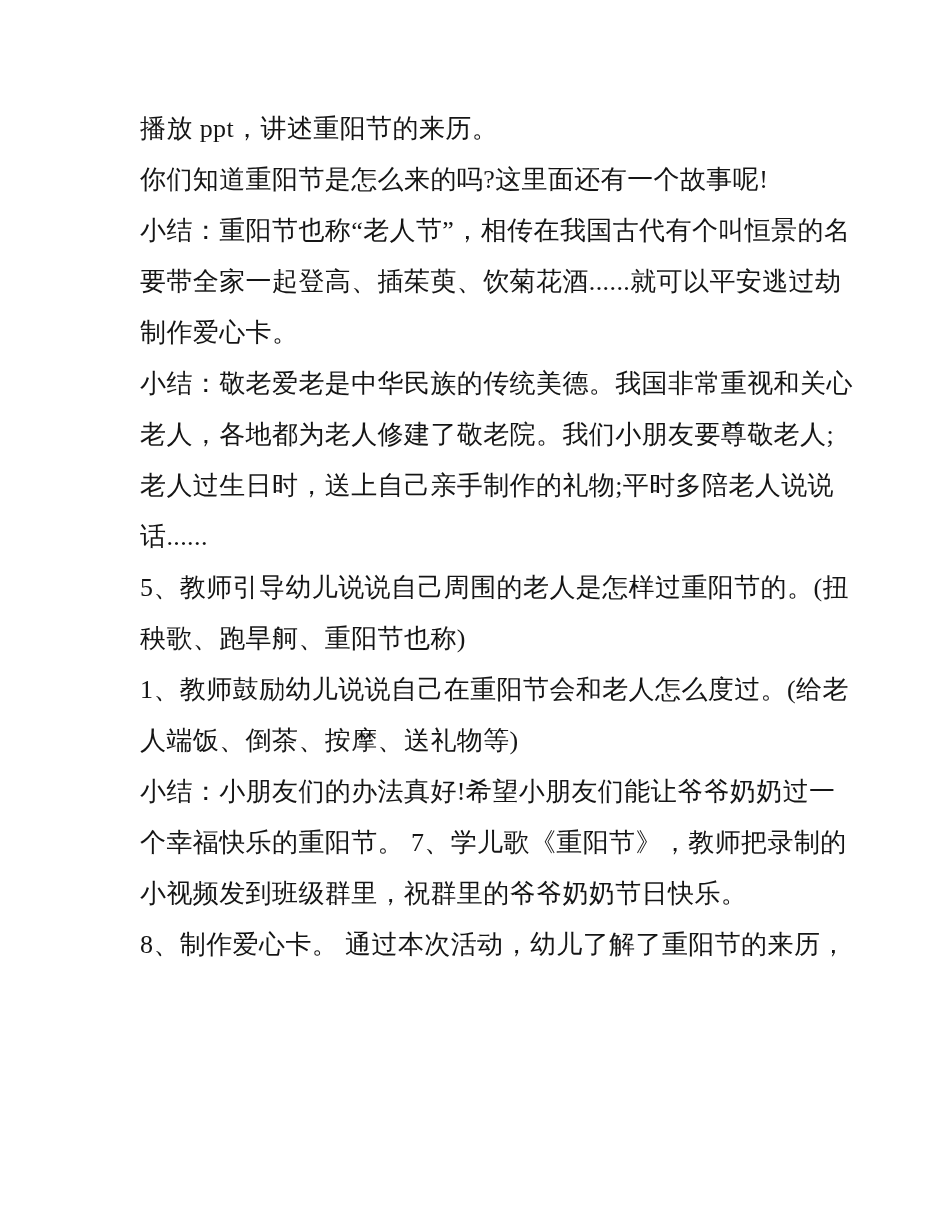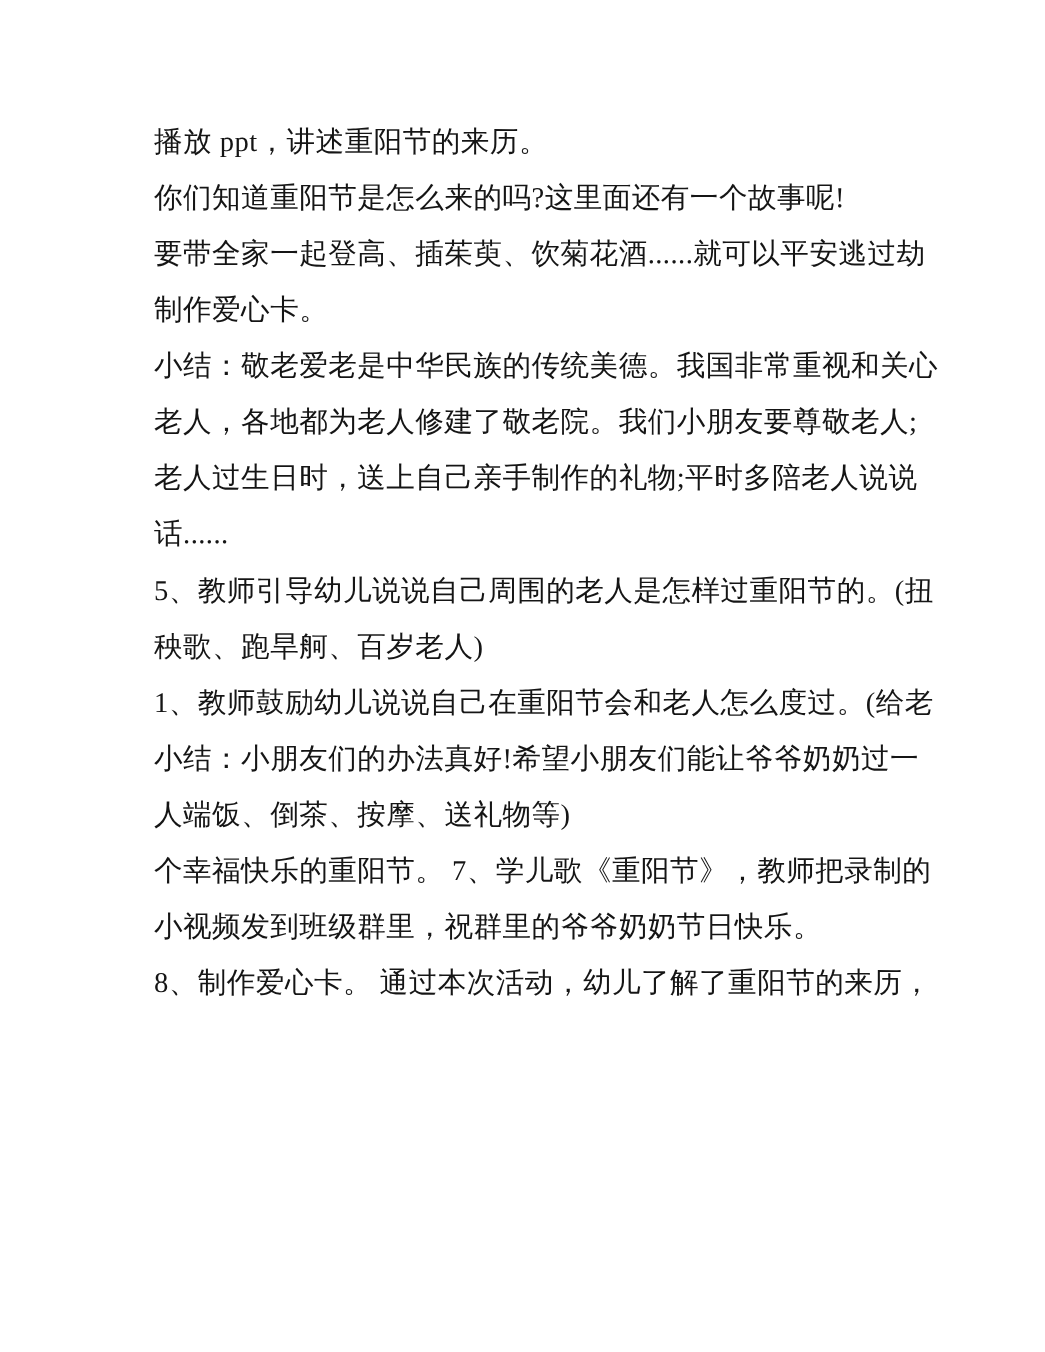--- a/index.html
+++ b/index.html
@@ -38,28 +38,29 @@
     letter-spacing: 0.4px;
   }
 </style>
 </head>
 <body>
 
 <div class="page">
   <div class="doc-text">
     <div class="doc-line">播放 ppt，讲述重阳节的来历。</div>
     <div class="doc-line">你们知道重阳节是怎么来的吗?这里面还有一个故事呢!</div>
+    <div class="doc-line">小结：重阳节也称“老人节”，相传在我国古代有个叫恒景的名</div>
     <div class="doc-line">要带全家一起登高、插茱萸、饮菊花酒......就可以平安逃过劫</div>
     <div class="doc-line">制作爱心卡。</div>
     <div class="doc-line">小结：敬老爱老是中华民族的传统美德。我国非常重视和关心</div>
     <div class="doc-line">老人，各地都为老人修建了敬老院。我们小朋友要尊敬老人;</div>
     <div class="doc-line">老人过生日时，送上自己亲手制作的礼物;平时多陪老人说说</div>
     <div class="doc-line">话......</div>
     <div class="doc-line">5、教师引导幼儿说说自己周围的老人是怎样过重阳节的。(扭</div>
-    <div class="doc-line">秧歌、跑旱舸、百岁老人)</div>
+    <div class="doc-line">秧歌、跑旱舸、重阳节也称)</div>
     <div class="doc-line">1、教师鼓励幼儿说说自己在重阳节会和老人怎么度过。(给老</div>
+    <div class="doc-line">人端饭、倒茶、按摩、送礼物等)</div>
     <div class="doc-line">小结：小朋友们的办法真好!希望小朋友们能让爷爷奶奶过一</div>
-    <div class="doc-line">人端饭、倒茶、按摩、送礼物等)</div>
     <div class="doc-line">个幸福快乐的重阳节。 7、学儿歌《重阳节》，教师把录制的</div>
     <div class="doc-line">小视频发到班级群里，祝群里的爷爷奶奶节日快乐。</div>
     <div class="doc-line">8、制作爱心卡。 通过本次活动，幼儿了解了重阳节的来历，</div>
   </div>
 </div>
 
 </body></html>

